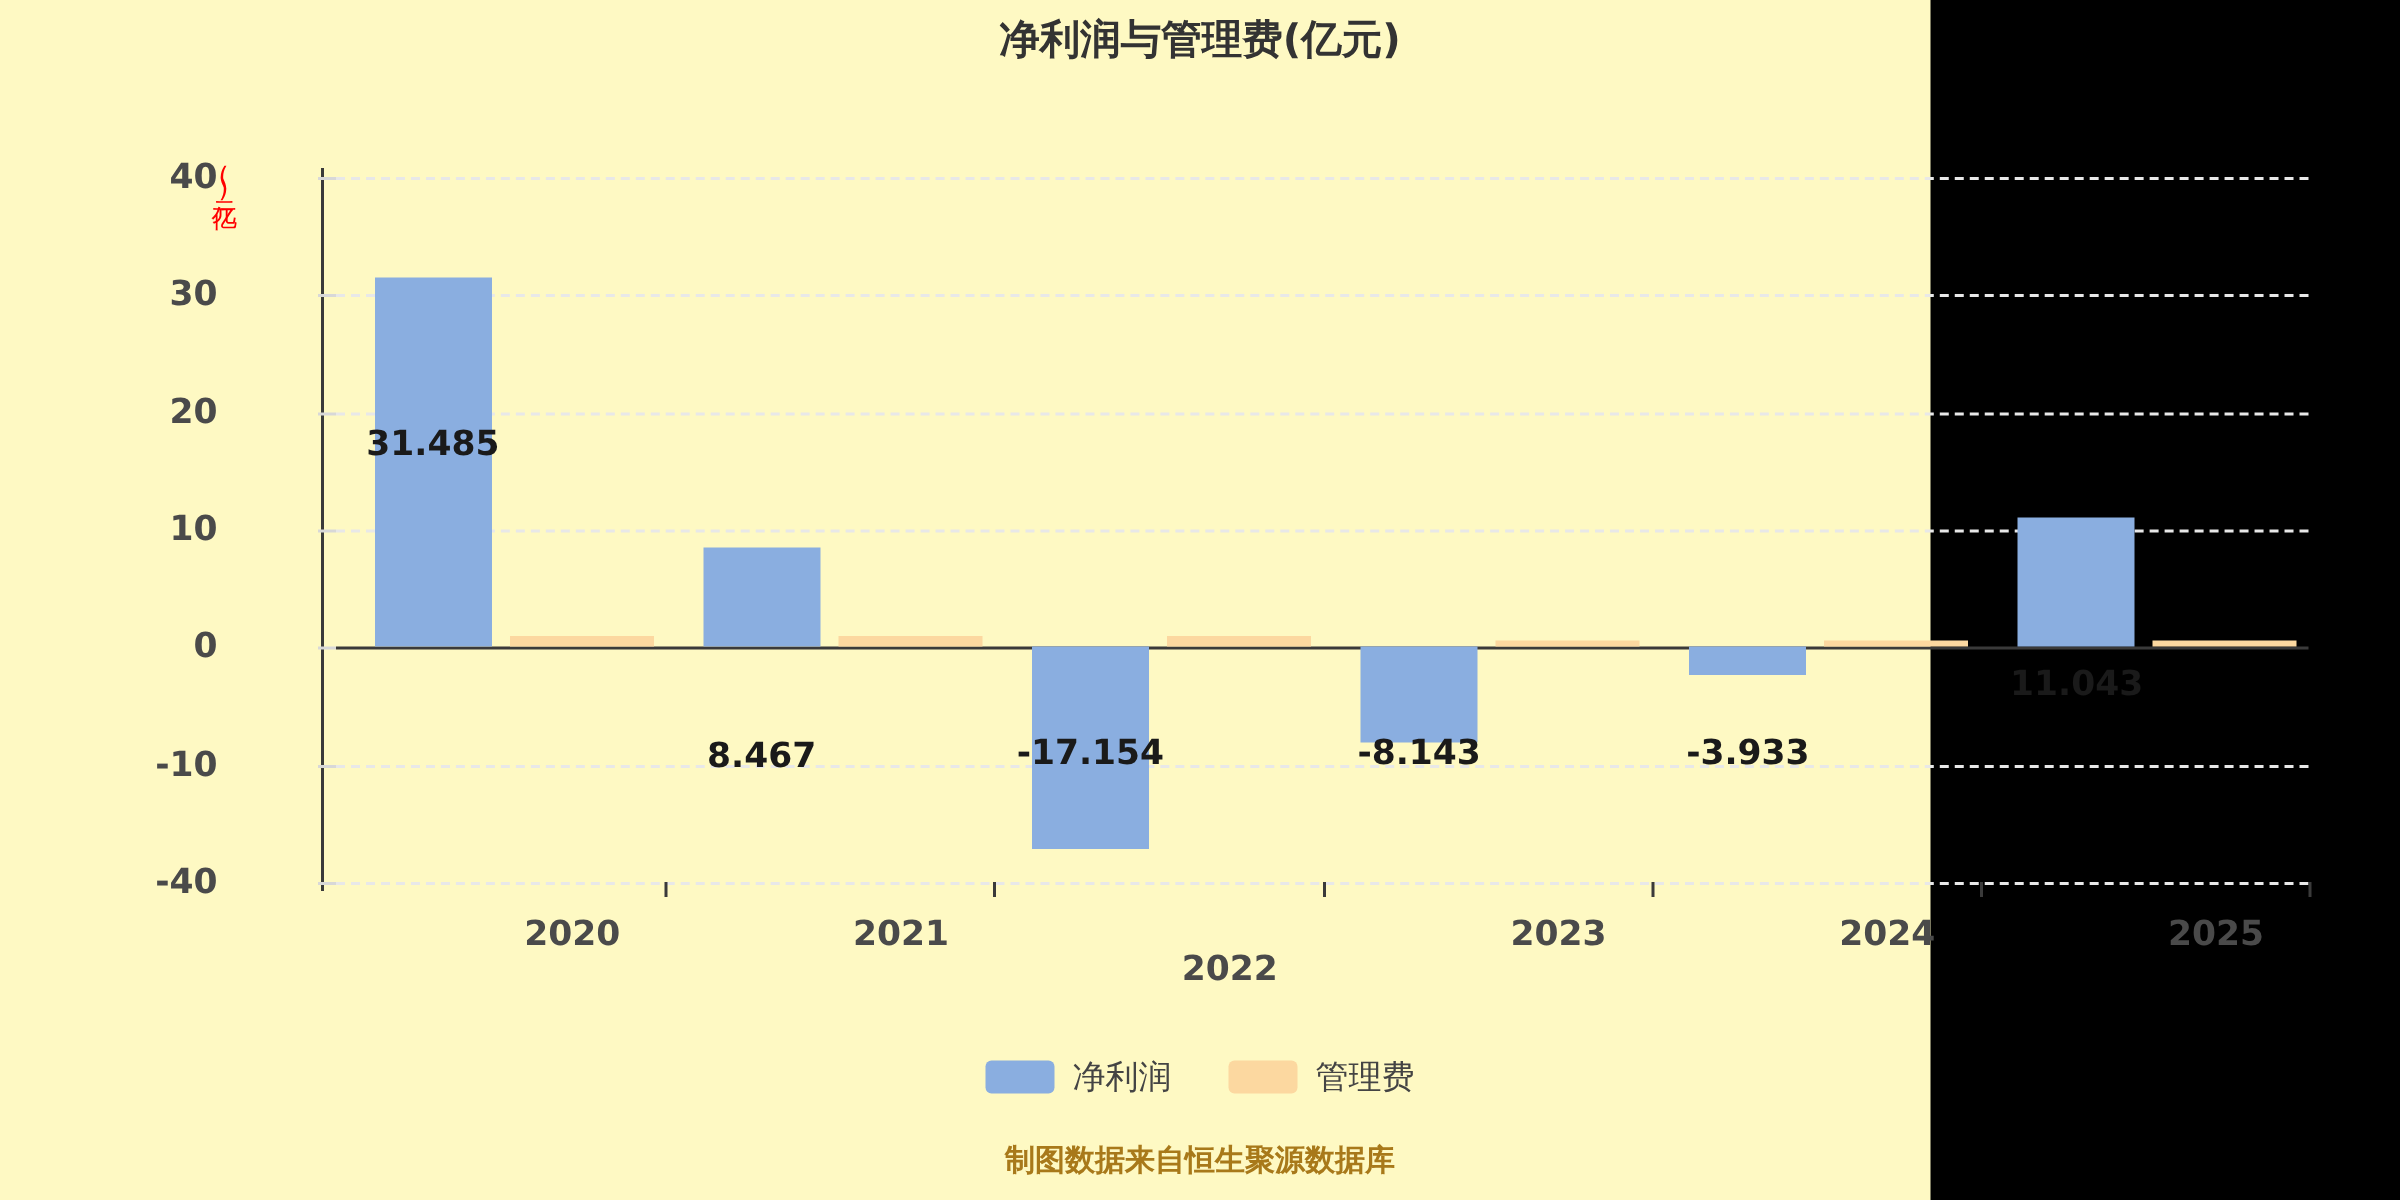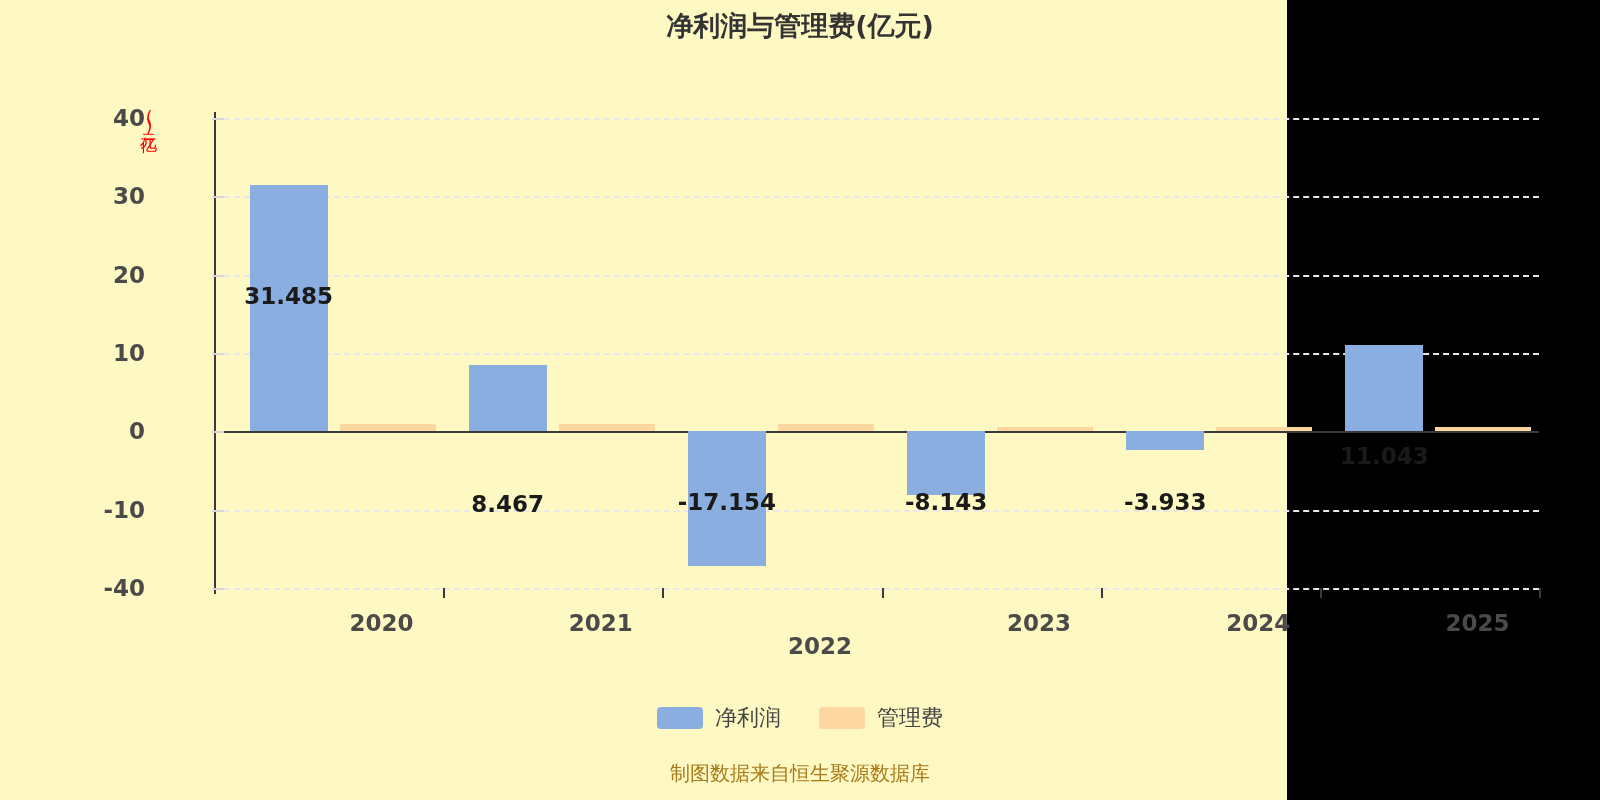--- a/index.html
+++ b/index.html
@@ -160,21 +160,21 @@
   }
 
   
   .footer-note {
     position: absolute;
     top: 760px;
     left: 0;
     width: 1600px;
     text-align: center;
     font-size: 20px;
-    font-weight: normal;
+    font-weight: bold;
     color: #a8791a;
     white-space: nowrap;
   }
 </style>
 </head>
 <body>
 
 <div id="chart-root">
 
   <div class="chart-title">净利润与管理费(亿元)</div>

